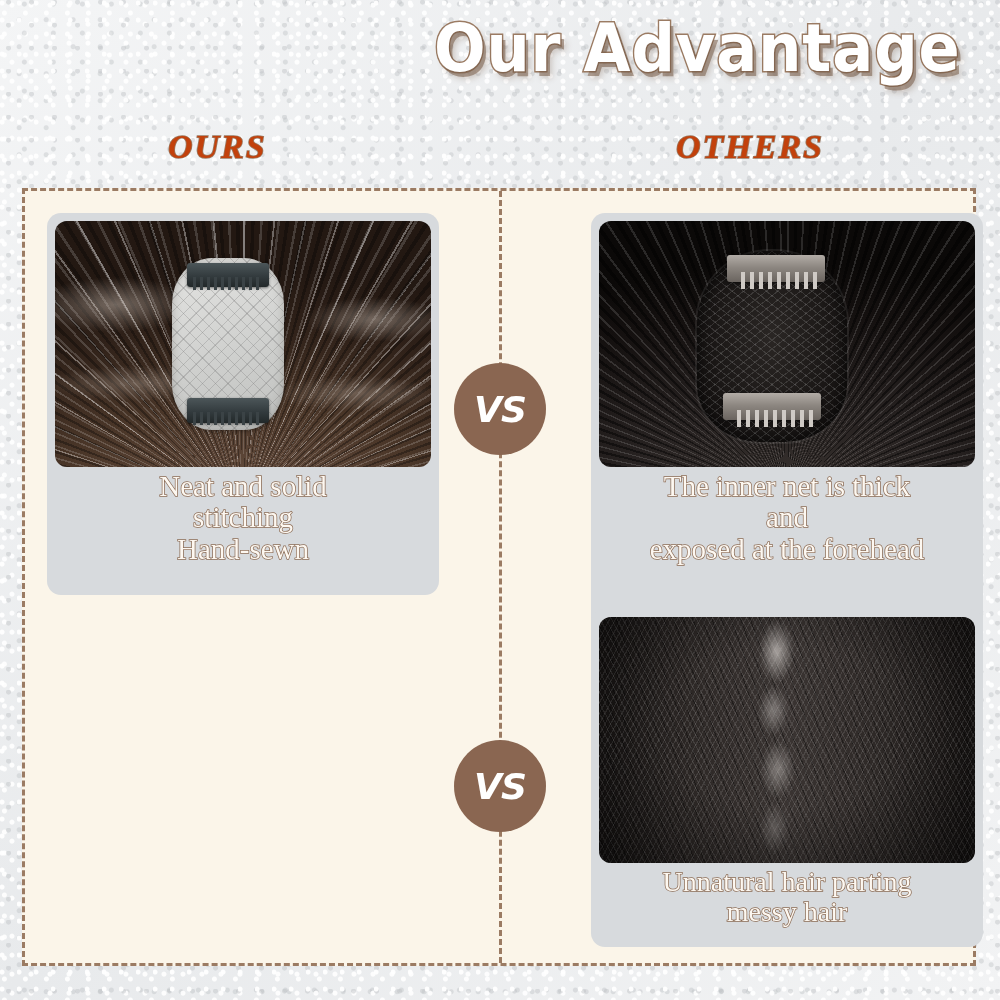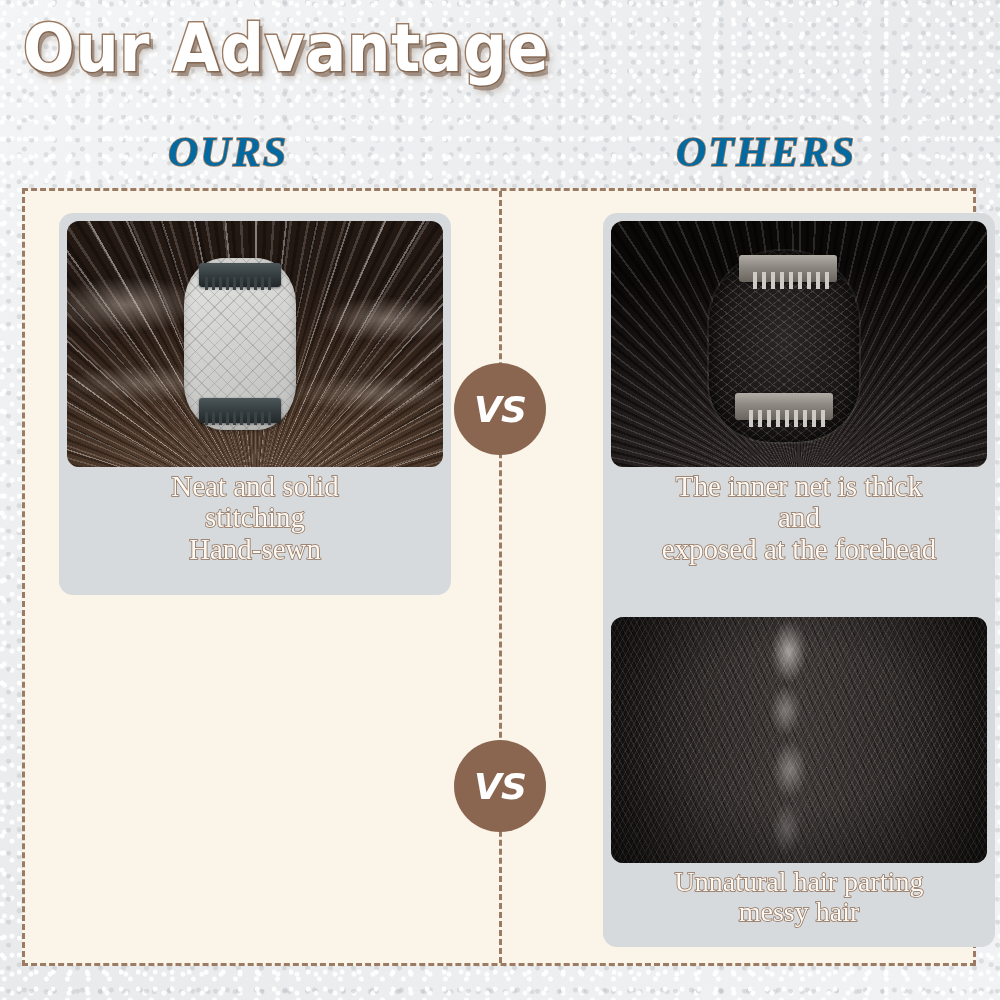--- a/index.html
+++ b/index.html
@@ -23,21 +23,21 @@
       radial-gradient(circle at 21% 62%, rgba(255,255,255,0.9) 0 2px, rgba(0,0,0,0) 3px),
       radial-gradient(circle at 71% 73%, rgba(188,192,195,0.4) 0 2px, rgba(0,0,0,0) 3px),
       linear-gradient(135deg, #f4f5f6 0%, #e8eaec 50%, #f2f3f4 100%);
     background-size: 17px 17px, 23px 23px, 19px 19px, 29px 29px, 21px 21px, 27px 27px, 100% 100%;
   }
 
   
   .title-wrap {
     position: absolute;
     top: 16px; left: 0; right: 16px;
-    text-align: left;
+    text-align: right;
   }
   .title {
     display: inline-block;
     font-family: "DejaVu Sans", sans-serif;
     font-weight: bold;
     font-size: 66px;
     line-height: 1;
     letter-spacing: 1px;
     color: #ffffff;
     transform: scaleX(0.92);
@@ -47,23 +47,23 @@
        4px 5px 0 rgba(120, 92, 72, 0.55),
        6px 7px 7px rgba(120, 92, 72, 0.30);
   }
 
   
   .col-head {
     position: absolute;
     top: 128px;
     font-style: italic;
     font-weight: bold;
-    font-size: 42px;
+    font-size: 34px;
     letter-spacing: 2px;
-    color: #0369a1;
+    color: #c2410c;
     -webkit-text-stroke: 1.6px #9b7b63;
     paint-order: stroke fill;
   }
   .col-head.ours   { left: 168px; }
   .col-head.others { left: 676px; }
 
   
   .panel {
     position: absolute;
     left: 22px;
@@ -81,21 +81,20 @@
     bottom: 0;
     width: 0;
     border-left: 3px dashed #9b7b63;
   }
 
   
   .card {
     position: absolute;
     background: #d7dadd;
     border-radius: 14px;
-    margin-left: 12px;
   }
   .card.tl { left: 22px;  top: 22px;  width: 392px; height: 382px; }
   .card.tr { left: 566px; top: 22px;  width: 392px; height: 482px; }
   .card.bl { left: 22px;  top: 418px; width: 392px; height: 338px; }
   .card.br { left: 566px; top: 418px; width: 392px; height: 338px; }
 
   .photo {
     position: absolute;
     left: 8px;
     top: 8px;

